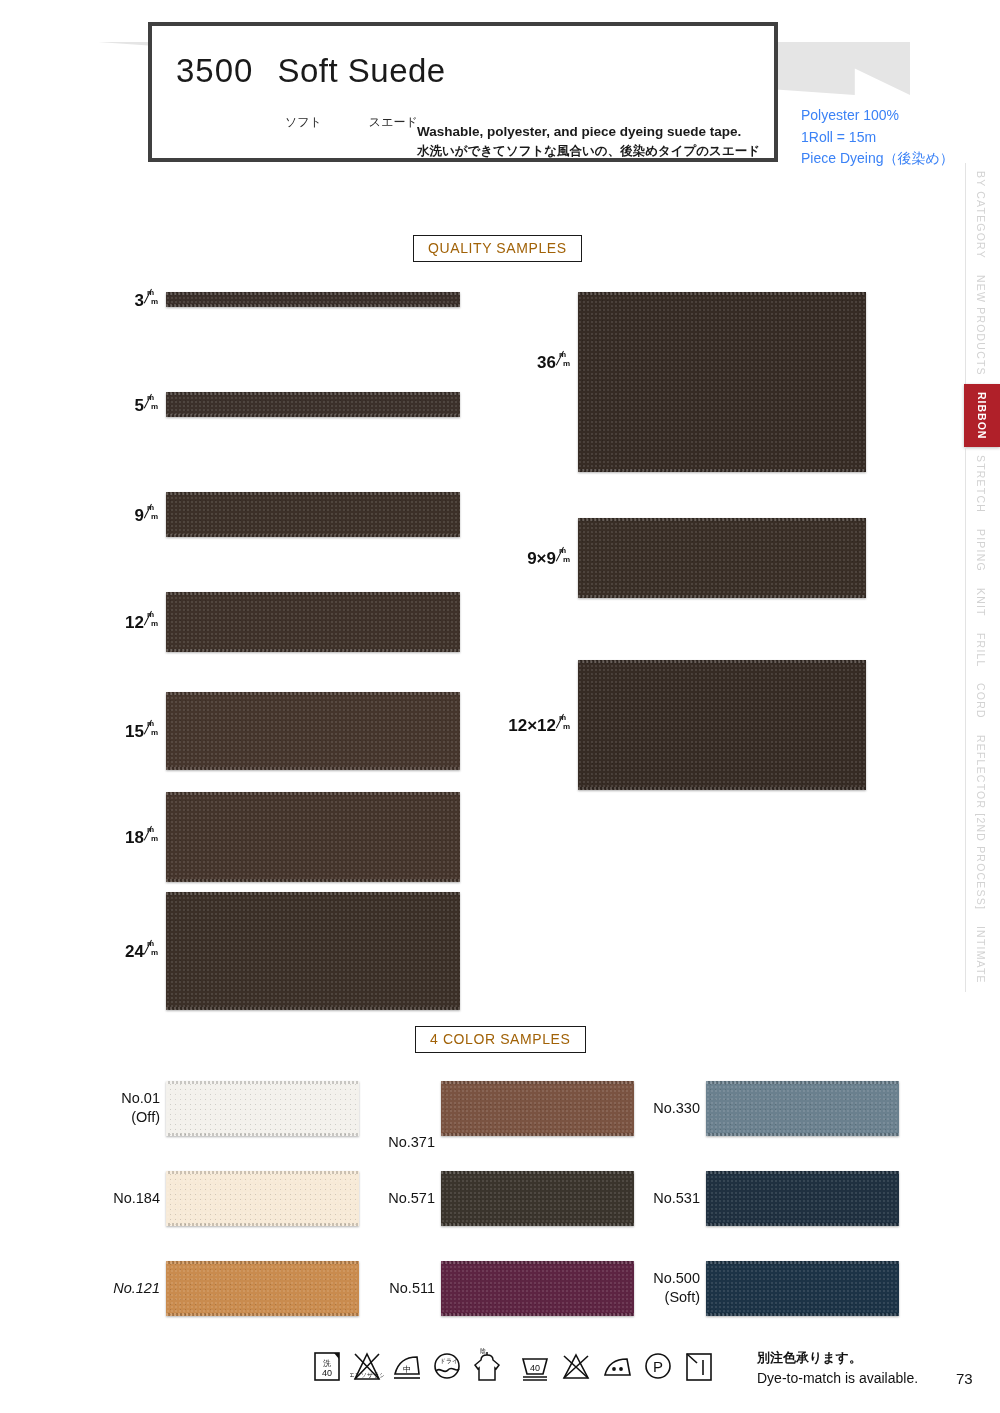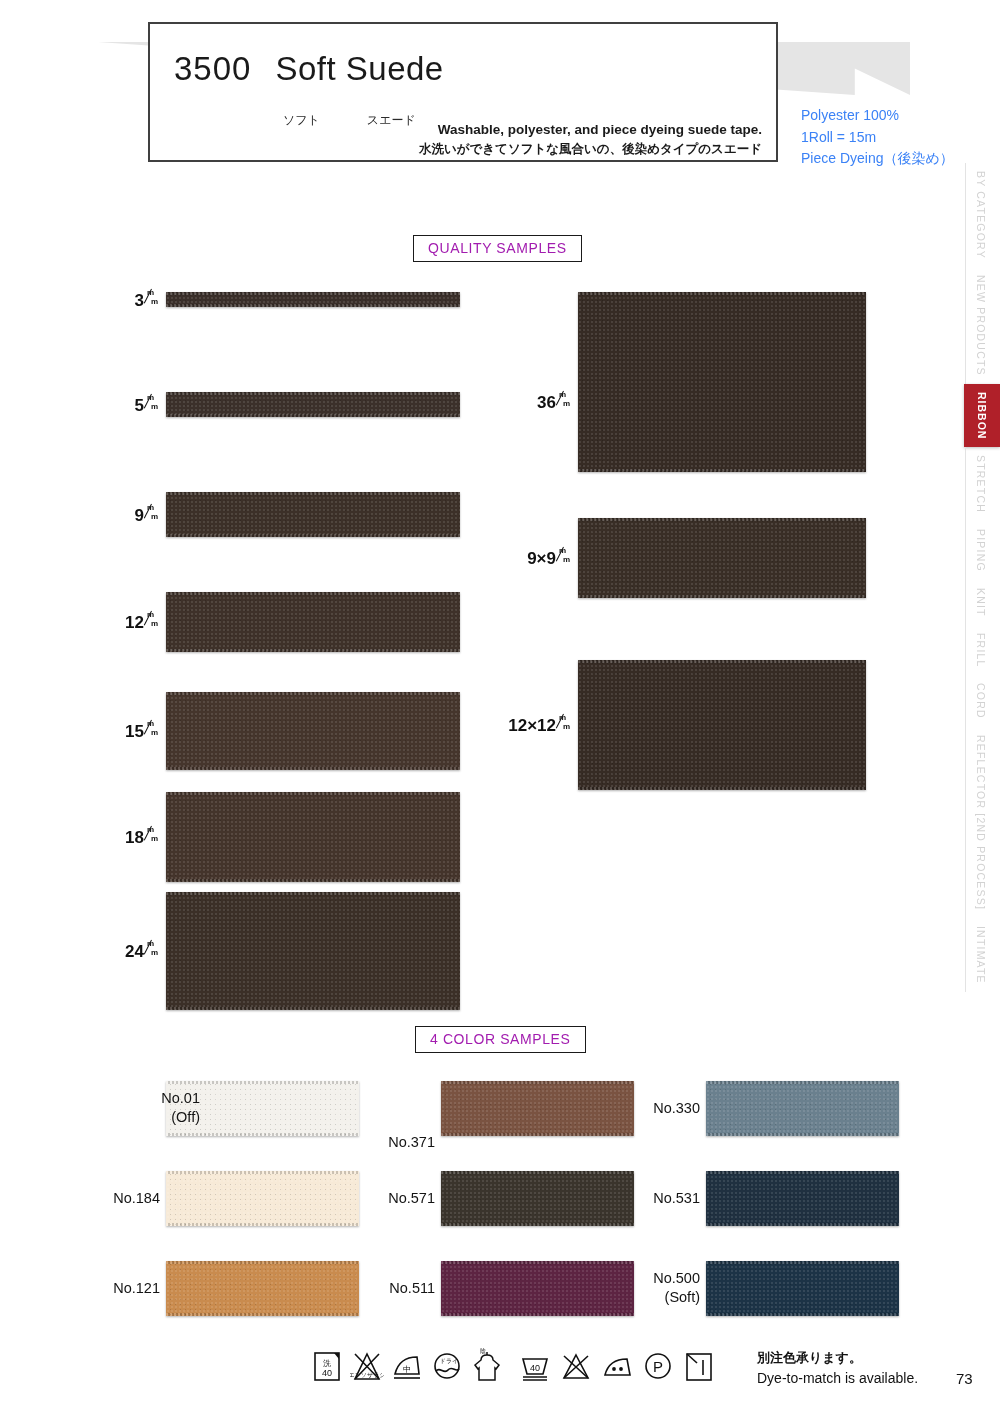--- a/index.html
+++ b/index.html
@@ -16,42 +16,42 @@
   .banner {
     position: absolute; left: 98px; top: 42px;
     width: 812px; height: 53px;
     background: #e5e5e5;
     clip-path: polygon(0 0, 100% 0, 100% 100%, 93.2% 50%, 93.2% 100%);
   }
   .title-card {
     position: absolute; left: 148px; top: 22px;
     width: 630px; height: 140px;
     background: #ffffff;
-    border: 2px solid #404040;
+    border: 4px solid #404040;
   }
   .title-row {
     position: absolute; left: 24px; top: 26px;
     display: flex; align-items: baseline; gap: 24px;
   }
   .title-code {
     font-size: 33px; font-weight: 400; letter-spacing: 1px;
     font-family: "Liberation Sans", sans-serif; color: #1a1a1a;
   }
   .title-name {
     font-size: 33px; font-weight: 400; letter-spacing: 0.5px; color: #1a1a1a;
   }
   .kana-row {
     position: absolute; left: 133px; top: 88px;
     display: flex; gap: 47px;
     font-size: 12px; color: #2a2a2a;
     font-family: "DejaVu Sans", sans-serif;
   }
   .desc-block {
     position: absolute; right: 14px; top: 96px;
-    text-align: right; line-height: 1.45;
+    line-height: 1.45;
   }
   .desc-en { font-size: 13.5px; font-weight: bold; color: #1a1a1a; }
   .desc-ja { font-size: 12.5px; font-weight: bold; color: #1a1a1a;
              font-family: "DejaVu Sans", sans-serif; }
 
   .spec-block {
     position: absolute; left: 801px; top: 105px;
     font-size: 14px; line-height: 1.55; color: #3b82f6;
   }
   .spec-block div { white-space: nowrap; }
@@ -85,21 +85,21 @@
     letter-spacing: 1px;
     box-shadow: 0 1px 3px rgba(0,0,0,.25);
   }
 
   
   .sec-head {
     position: absolute;
     border: 1px solid #1a1a1a;
     font-size: 14px; letter-spacing: 0.6px;
     padding: 4px 14px 5px;
-    background: #fff; color: #a21caf;
+    background: #fff; color: #a16207;
     white-space: nowrap;
   }
   #qs-head { left: 413px; top: 235px; }
   #cs-head { left: 415px; top: 1026px; }
 
   
   .swatch {
     position: absolute;
     box-shadow: 0 1px 2px rgba(0,0,0,.30);
   }
@@ -274,21 +274,21 @@
         <span class="edge-bot"></span>
       </div>
       <div class="lbl" style="right: 840px; top: 951px; transform: translateY(-50%);"><span>24</span><span class="mm"><i class="t">m</i><s></s><i class="b">m</i></span></div>
     </div>
   <div id="qs-right">
       <div class="swatch" style="left: 578px; top: 292px; width: 288px; height: 180px; background: rgb(54, 43, 36);">
         <span class="tex"></span>
         <span class="edge-top"></span>
         <span class="edge-bot"></span>
       </div>
-      <div class="lbl" style="right: 428px; top: 402px; transform: translateY(-50%);"><span>36</span><span class="mm"><i class="t">m</i><s></s><i class="b">m</i></span></div>
+      <div class="lbl" style="right: 428px; top: 362px; transform: translateY(-50%);"><span>36</span><span class="mm"><i class="t">m</i><s></s><i class="b">m</i></span></div>
       <div class="swatch" style="left: 578px; top: 518px; width: 288px; height: 80px; background: rgb(57, 46, 38);">
         <span class="tex"></span>
         <span class="edge-top"></span>
         <span class="edge-bot"></span>
       </div>
       <div class="lbl" style="right: 428px; top: 558px; transform: translateY(-50%);"><span>9×9</span><span class="mm"><i class="t">m</i><s></s><i class="b">m</i></span></div>
       <div class="swatch" style="left: 578px; top: 660px; width: 288px; height: 130px; background: rgb(54, 43, 36);">
         <span class="tex"></span>
         <span class="edge-top"></span>
         <span class="edge-bot"></span>
@@ -296,38 +296,38 @@
       <div class="lbl" style="right: 428px; top: 725px; transform: translateY(-50%);"><span>12×12</span><span class="mm"><i class="t">m</i><s></s><i class="b">m</i></span></div>
     </div>
 
   <div class="sec-head" id="cs-head">4 COLOR SAMPLES</div>
   <div id="cs-grid">
       <div class="swatch" style="left: 166px; top: 1081px; width: 193px; height: 55px; background: rgb(243, 241, 236);">
         <span class="tex"></span>
         <span class="edge-top"></span>
         <span class="edge-bot"></span>
       </div>
-      <div class="clbl" style="right: 800px; top: 1108.5px; transform: translateY(-50%);">
+      <div class="clbl" style="right: 840px; top: 1108.5px; transform: translateY(-50%);">
         <div>No.01</div>
         <div>(Off)</div>
       </div>
       <div class="swatch" style="left: 166px; top: 1171px; width: 193px; height: 55px; background: rgb(247, 234, 215);">
         <span class="tex"></span>
         <span class="edge-top"></span>
         <span class="edge-bot"></span>
       </div>
       <div class="clbl" style="right: 840px; top: 1198.5px; transform: translateY(-50%);">
         <div>No.184</div>
       </div>
       <div class="swatch" style="left: 166px; top: 1261px; width: 193px; height: 55px; background: rgb(201, 139, 78);">
         <span class="tex"></span>
         <span class="edge-top"></span>
         <span class="edge-bot"></span>
       </div>
-      <div class="clbl" style="right: 840px; top: 1288.5px; transform: translateY(-50%);">
+      <div class="clbl" style="right: 840px; top: 1288.5px; transform: translateY(-50%); font-style: italic;">
         <div>No.121</div>
       </div>
       <div class="swatch" style="left: 441px; top: 1081px; width: 193px; height: 55px; background: rgb(122, 83, 65);">
         <span class="tex"></span>
         <span class="edge-top"></span>
         <span class="edge-bot"></span>
       </div>
       <div class="clbl" style="right: 565px; top: 1143px; transform: translateY(-50%);">
         <div>No.371</div>
       </div>

